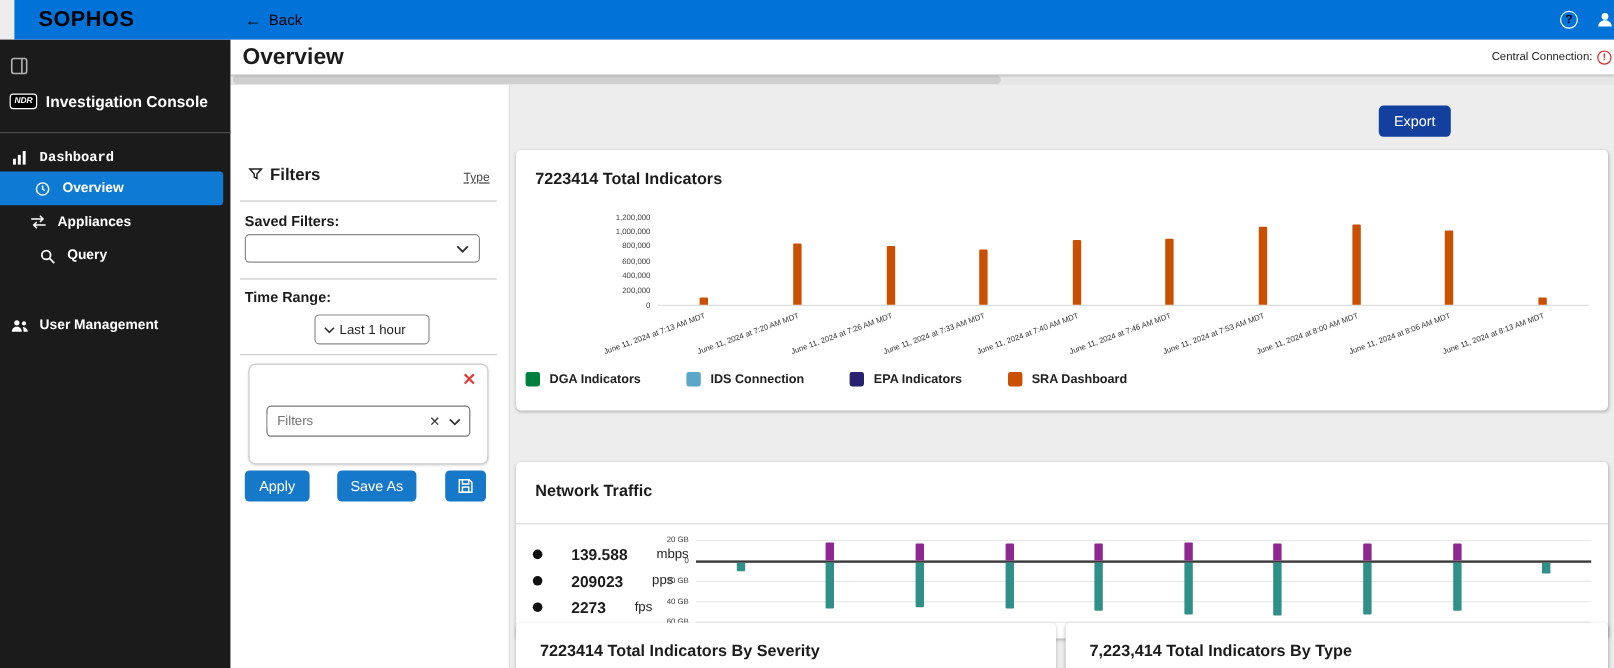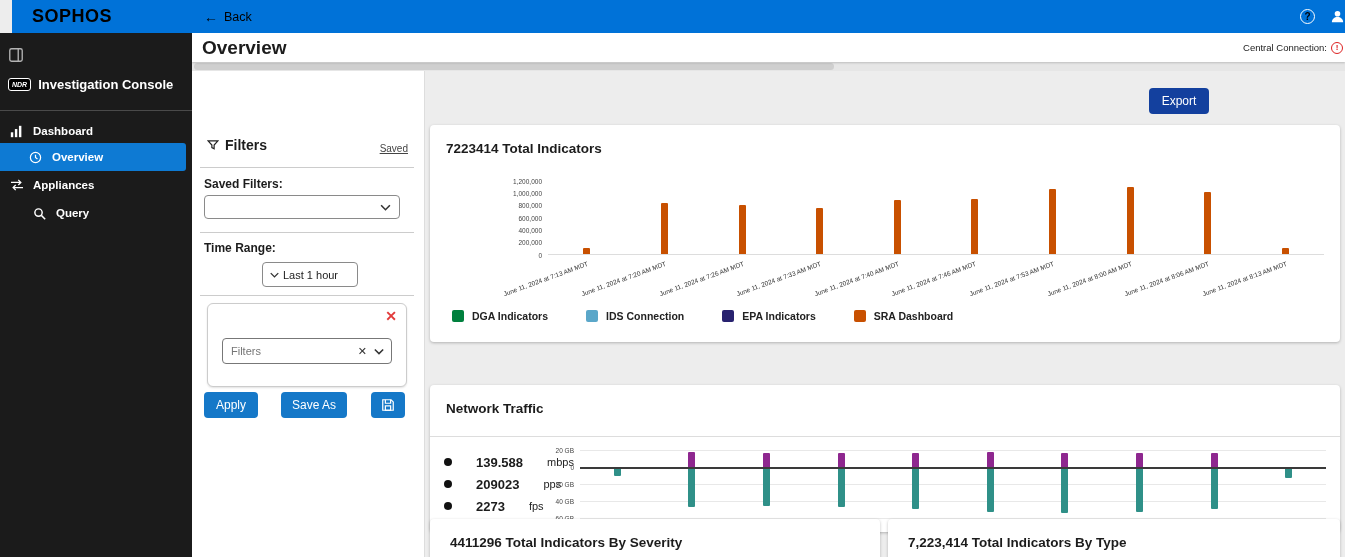--- a/index.html
+++ b/index.html
@@ -74,21 +74,21 @@
   .card3{top:448px;width:450px;height:120px;}
   .card4{top:448px;left:463px;width:452px;height:120px;}
 
   .ind-yaxis{position:absolute;top:56px;left:58px;width:54px;height:74px;}
   .ytick{position:absolute;right:0;font-size:6.5px;color:#444;white-space:nowrap;}
   .ind-plot{position:absolute;top:56px;left:118px;width:776px;height:74px;border-bottom:1px solid #ddd;}
   .vbar{position:absolute;width:7px;border-radius:1px 1px 0 0;}
   .ind-xaxis{position:absolute;top:132px;left:118px;width:776px;height:46px;}
   .xanchor{position:absolute;top:3px;width:0;height:0;}
   .xlabel{position:absolute;right:0;top:0;font-size:6.5px;color:#333;white-space:nowrap;transform:rotate(-20deg);transform-origin:100% 0;}
-  .legend{position:absolute;top:185px;left:22px;display:flex;gap:38px;align-items:center;}
+  .legend{position:absolute;top:185px;left:8px;display:flex;gap:38px;align-items:center;}
   .legend-item{display:flex;align-items:center;gap:8px;cursor:pointer;}
   .legend-swatch{width:12px;height:12px;border-radius:2px;display:inline-block;}
   .legend-label{font-size:10.5px;font-weight:bold;color:#222;}
 
   .card2-div{position:absolute;top:51px;left:0;width:910px;border-top:1px solid #ddd;}
   .net-stats{position:absolute;top:66px;left:14px;}
   .stat-row{display:flex;align-items:center;gap:24px;height:22px;}
   .stat-bullet{width:8px;height:8px;border-radius:50%;background:#111;}
   .stat-value{font-size:13px;font-weight:bold;}
   .stat-unit{font-size:11px;color:#222;}
@@ -123,62 +123,73 @@
         <rect x="2" y="2" width="14" height="14" rx="2"></rect>
         <path d="M11.5 2v14"></path>
       </svg>
   </span>
   <div class="app-row">
     <span class="ndr-badge">NDR</span>
     <span class="app-title">Investigation Console</span>
   </div>
   <div class="side-divider"></div>
 
-  <div class="nav-item" style="top:84px;">
+  <div class="nav-item" style="top:84px;font-family:Liberation Mono, monospace;">
     <span class="nav-icon">
       <svg width="13" height="13" viewBox="0 0 16 16" fill="#fff">
           <rect x="1" y="9" width="3" height="6"></rect>
           <rect x="6" y="5" width="3" height="10"></rect>
           <rect x="11" y="1" width="3" height="14"></rect>
         </svg>
     </span>
     <span>Dashboard</span>
   </div>
 
   <div class="nav-item sub active" style="top:110px;">
     <span class="nav-icon">
       <svg width="13" height="13" viewBox="0 0 16 16" fill="none" stroke="#fff" stroke-width="1.5">
           <circle cx="8" cy="8" r="6.3"></circle>
           <path d="M8 4.5V8l2.4 1.8"></path>
         </svg>
     </span>
     <span>Overview</span>
   </div>
 
-  <div class="nav-item" style="top:138px;">
+  <div class="nav-item" style="top:138px;margin-left:15px;">
     <span class="nav-icon">
       <svg width="14" height="12" viewBox="0 0 16 14" fill="none" stroke="#fff" stroke-width="1.5">
           <path d="M1 4h11M9.5 1l3 3-3 3"></path>
           <path d="M15 10H4M6.5 7l-3 3 3 3"></path>
         </svg>
     </span>
     <span>Appliances</span>
   </div>
 
   <div class="nav-item" style="top:166px;padding-left:32px;">
     <span class="nav-icon">
       <svg width="13" height="13" viewBox="0 0 16 16" fill="none" stroke="#fff" stroke-width="1.8">
           <circle cx="6.8" cy="6.8" r="4.5"></circle>
           <path d="M10.3 10.3L15 15"></path>
         </svg>
     </span>
     <span>Query</span>
   </div>
 
 
+  <div class="nav-item" style="top:224px;">
+    <span class="nav-icon">
+      <svg width="15" height="13" viewBox="0 0 18 14" fill="#fff">
+          <circle cx="6" cy="4" r="2.6"></circle>
+          <path d="M1 13c0-3 2.2-5 5-5s5 2 5 5z"></path>
+          <circle cx="13.2" cy="4.6" r="2.1"></circle>
+          <path d="M12 8.3c2.6.1 5 2 5 4.7h-4.2c0-1.9-.3-3.5-.8-4.7z"></path>
+        </svg>
+    </span>
+    <span>User Management</span>
+  </div>
 </div>
 
 <div class="header">
   <div class="page-title">Overview</div>
   <div class="central-conn">
     <span class="central-conn-label">Central Connection:</span>
     <span class="warn-icon">!</span>
   </div>
 </div>
 
@@ -190,21 +201,21 @@
 
   <div class="filters-col">
     <div class="filters-head">
       <span style="display:flex;">
         <svg width="12" height="12" viewBox="0 0 16 16" fill="none" stroke="#222" stroke-width="1.6">
             <path d="M1.5 2.5h13l-5 5.5v5l-3-1.5V8z"></path>
           </svg>
       </span>
       <span class="filters-title">Filters</span>
     </div>
-    <span class="clear-link">Saved</span>
+    <span class="clear-link">Type</span>
     <div class="fdiv1"></div>
 
     <div class="saved-label">Saved Filters:</div>
     <div class="dropdown saved-dd">
       <span style="font-size:11px;padding-left:8px;color:#333;"></span>
       <span class="dd-chev">
         <svg width="11" height="7" viewBox="0 0 12 8" fill="none" stroke="#333" stroke-width="1.8">
             <path d="M1 1.5l5 5 5-5"></path>
           </svg>
       </span>
@@ -372,19 +383,19 @@
           <div class="vbar" style="left: calc(65% - 3.5px); background: rgb(47, 144, 136); top: 19px; height: 44.2px; border-radius: 0px 0px 1px 1px;"></div>
           <div class="vbar" style="left: calc(75% - 3.5px); background: rgb(142, 39, 143); top: 2.55px; height: 14.45px; border-radius: 1px 1px 0px 0px;"></div>
           <div class="vbar" style="left: calc(75% - 3.5px); background: rgb(47, 144, 136); top: 19px; height: 42.5px; border-radius: 0px 0px 1px 1px;"></div>
           <div class="vbar" style="left: calc(85% - 3.5px); background: rgb(142, 39, 143); top: 3.4px; height: 13.6px; border-radius: 1px 1px 0px 0px;"></div>
           <div class="vbar" style="left: calc(85% - 3.5px); background: rgb(47, 144, 136); top: 19px; height: 39.95px; border-radius: 0px 0px 1px 1px;"></div>
           <div class="vbar" style="left: calc(95% - 3.5px); background: rgb(47, 144, 136); top: 19px; height: 8.5px; border-radius: 0px 0px 1px 1px;"></div>
         </div>
     </div>
 
     <div class="card card3">
-      <div class="card-title" style="left:20px;">4411296 Total Indicators By Severity</div>
+      <div class="card-title" style="left:20px;">7223414 Total Indicators By Severity</div>
     </div>
     <div class="card card4">
       <div class="card-title" style="left:20px;">7,223,414 Total Indicators By Type</div>
     </div>
   </div>
 </div>
 
 </body></html>

